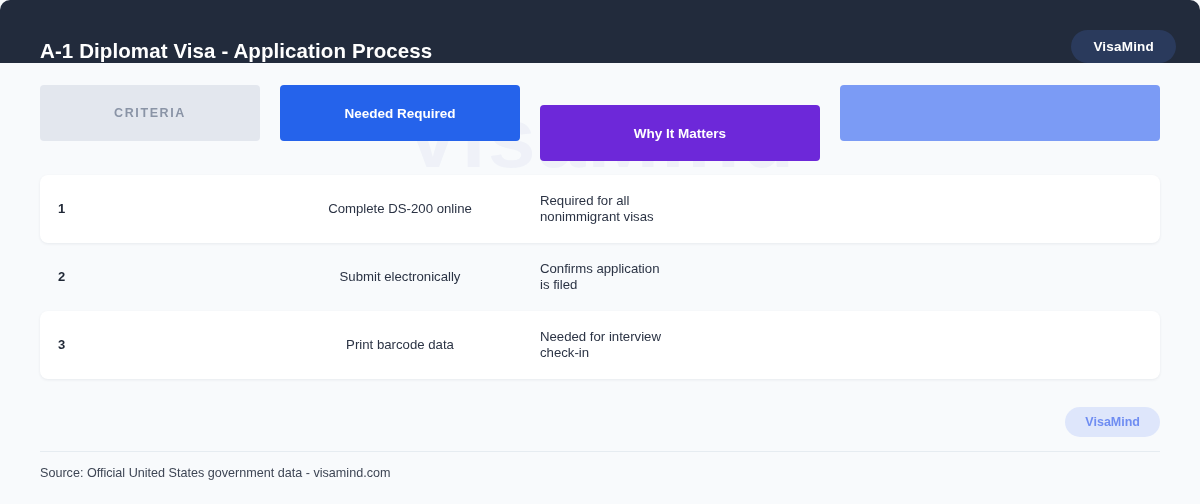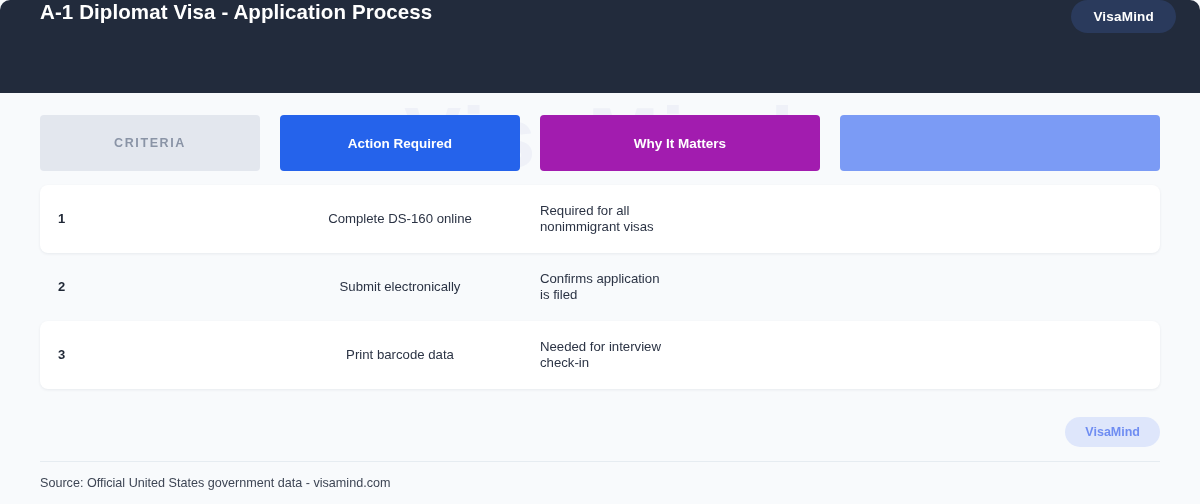--- a/index.html
+++ b/index.html
@@ -39,26 +39,26 @@
     z-index: 0;
     pointer-events: none;
     user-select: none;
     white-space: nowrap;
   }
 
   
   .header {
     position: relative;
     z-index: 5;
-    height: 93px;
+    height: 63px;
     background: #222b3c;
     border-top-left-radius: 10px;
     border-top-right-radius: 10px;
     display: flex;
-    align-items: flex-start;
+    align-items: flex-end;
     justify-content: space-between;
     padding: 0 24px 0 40px;
   }
 
   .header-title {
     color: #ffffff;
     font-size: 20.5px;
     font-weight: 700;
     letter-spacing: .1px;
   }
@@ -100,21 +100,21 @@
 
   .head-cell.col-0 {
     flex: 0 0 220px;
     background: #e3e7ee;
     color: #8a94a6;
     font-size: 12.5px;
     font-weight: 600;
     letter-spacing: 1.6px;
   }
   .head-cell.col-1 { flex: 0 0 240px; background: #2563eb; }
-  .head-cell.col-2 { flex: 0 0 280px; background: #a21caf; }
+  .head-cell.col-2 { flex: 0 0 280px; background: #6d28d9; margin-top: 20px; }
   .head-cell.col-3 { flex: 1 1 auto;  background: #7b9bf5; }
 
   .row {
     display: flex;
     gap: 20px;
     align-items: center;
     min-height: 68px;
     border-radius: 8px;
     margin-bottom: 0;
   }
@@ -207,28 +207,28 @@
 
   <div class="header">
     <div class="header-title">A-1 Diplomat Visa - Application Process</div>
     <div class="header-badge">VisaMind</div>
   </div>
 
   <div class="table-wrap">
 
     <div class="head-row">
       <div class="head-cell col-0">CRITERIA</div>
-      <div class="head-cell col-1">Action Required</div>
+      <div class="head-cell col-1">Needed Required</div>
       <div class="head-cell col-2">Why It Matters</div>
       <div class="head-cell col-3"></div>
     </div>
 
     <div class="row white">
       <div class="cell c0">1</div>
-      <div class="cell c1">Complete DS-160 online</div>
+      <div class="cell c1">Complete DS-200 online</div>
       <div class="cell c2">
         <span class="line">Required for all</span>
         <span class="line">nonimmigrant visas</span>
       </div>
       <div class="cell c3"></div>
     </div>
 
     <div class="row alt">
       <div class="cell c0">2</div>
       <div class="cell c1">Submit electronically</div>

